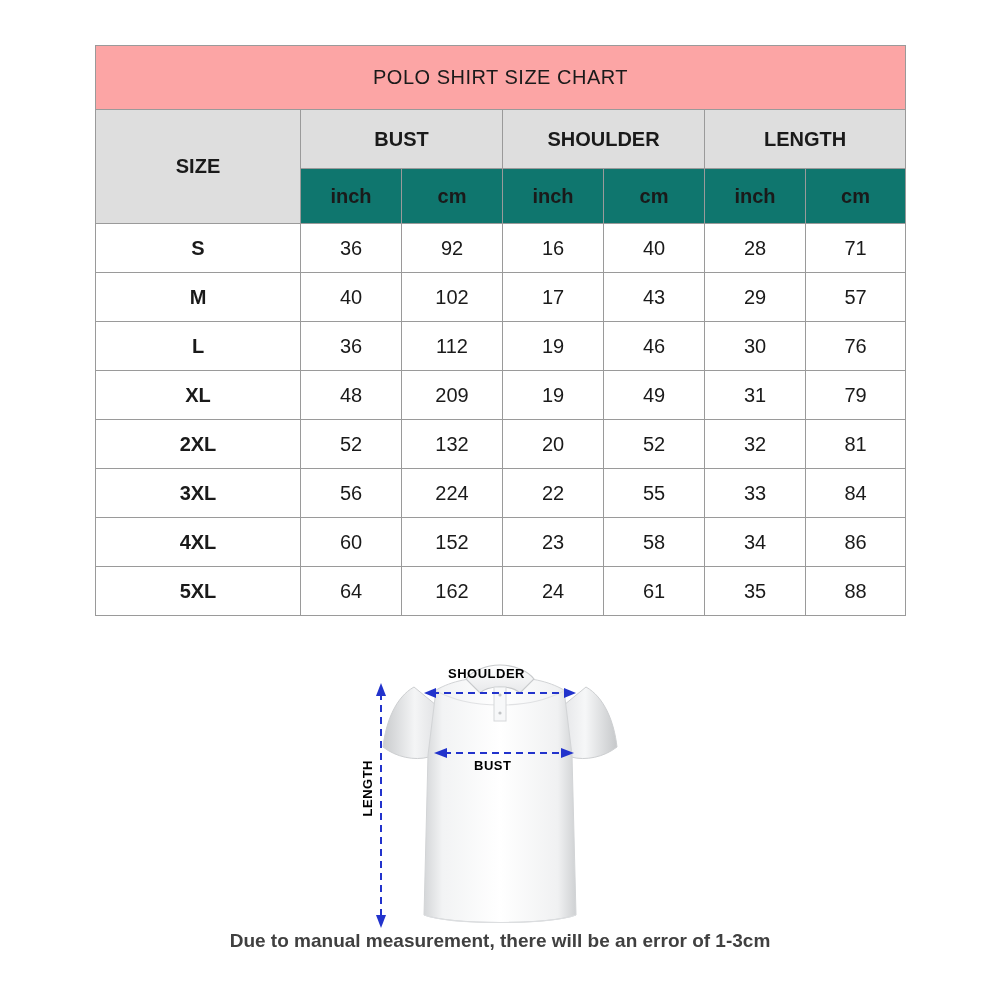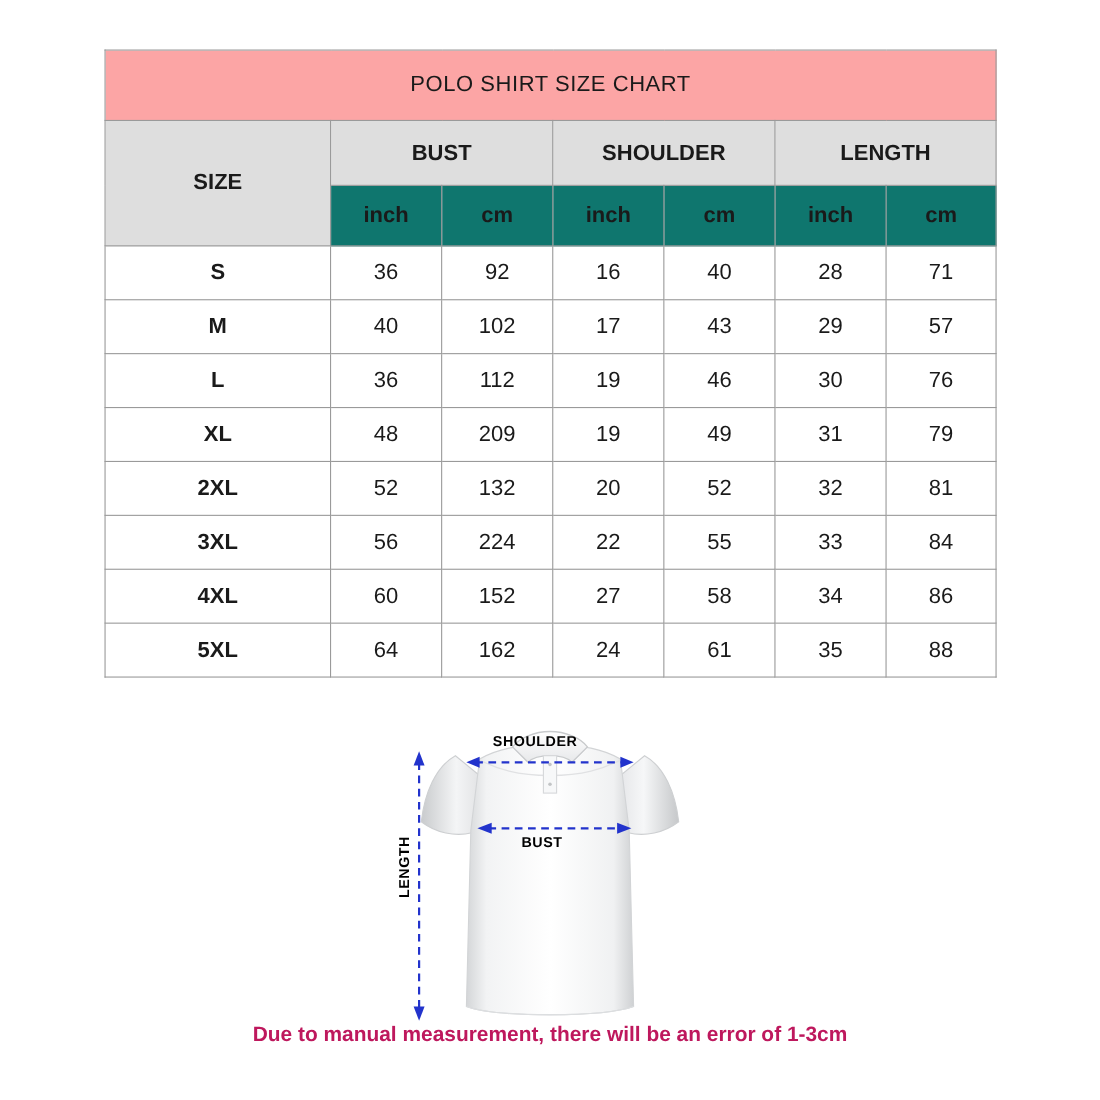--- a/index.html
+++ b/index.html
@@ -80,21 +80,21 @@
     width: 1000px;
     height: 310px;
   }
 
   .note {
     position: absolute;
     left: 0;
     top: 930px;
     width: 1000px;
     text-align: center;
-    color: #be185d;
+    color: #404040;
     font-weight: bold;
     font-size: 19px;
   }
 
   .lbl {
     position: absolute;
     font-size: 13px;
     font-weight: bold;
     color: #000000;
     letter-spacing: 0.5px;
@@ -193,21 +193,21 @@
         <td>224</td>
         <td>22</td>
         <td>55</td>
         <td>33</td>
         <td>84</td>
       </tr>
       <tr class="data-row">
         <td class="size-cell">4XL</td>
         <td>60</td>
         <td>152</td>
-        <td>27</td>
+        <td>23</td>
         <td>58</td>
         <td>34</td>
         <td>86</td>
       </tr>
       <tr class="data-row">
         <td class="size-cell">5XL</td>
         <td>64</td>
         <td>162</td>
         <td>24</td>
         <td>61</td>

